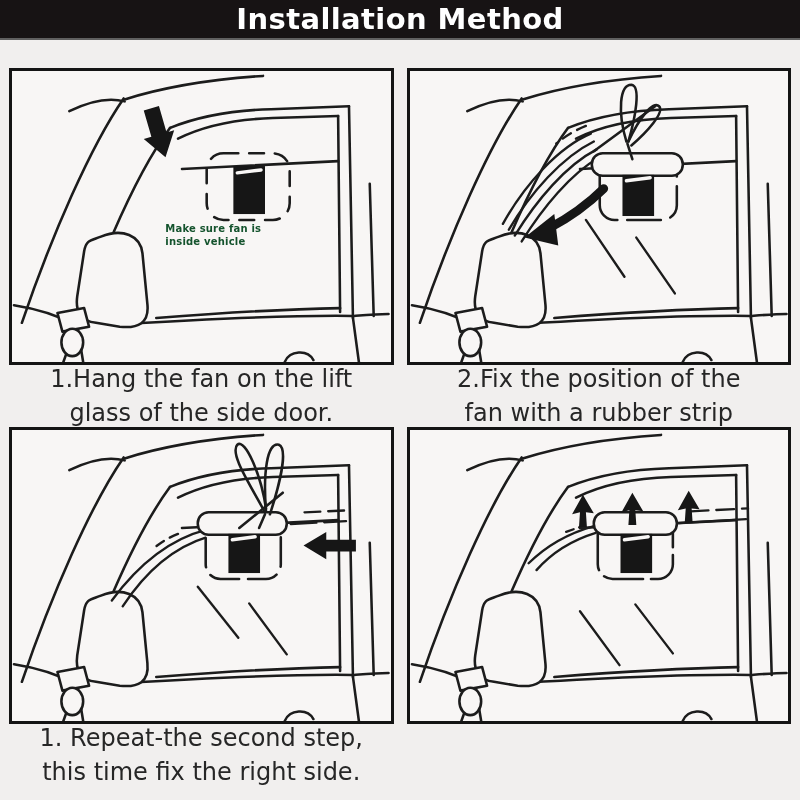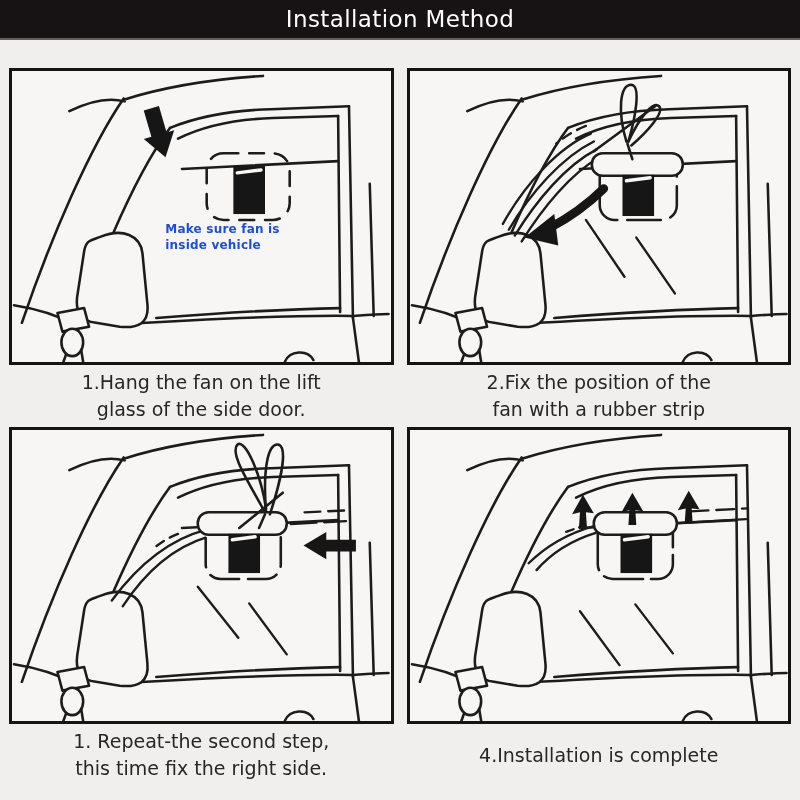--- a/index.html
+++ b/index.html
@@ -1,29 +1,29 @@
 <!DOCTYPE html>
 <html><head>
 <meta charset="utf-8">
 <style>
   html,body{margin:0;padding:0;width:800px;height:800px;overflow:hidden;
     background:#f1efee;font-family:"DejaVu Sans","Liberation Sans",sans-serif;}
   .header{height:38px;background:#171314;border-bottom:2px solid #606060;
     display:flex;align-items:center;justify-content:center;}
-  .header-title{color:#ffffff;font-size:23px;font-weight:400;letter-spacing:.4px;}
+  .header-title{color:#ffffff;font-size:29px;font-weight:700;letter-spacing:.4px;}
   .content{padding:28px 9px 0 9px;display:grid;grid-template-columns:1fr 1fr;column-gap:13px;}
   .unit{display:flex;flex-direction:column;}
   .panel{position:relative;height:297px;box-sizing:border-box;border:3px solid #141414;
     background:#f8f6f5;}
   .panel svg{width:100%;height:100%;display:block;}
   .caption{height:62px;display:flex;align-items:center;justify-content:center;
-    text-align:center;font-size:19px;font-weight:500;line-height:1.42;color:#262626;
+    text-align:center;font-size:24px;font-weight:500;line-height:1.42;color:#262626;
     white-space:pre-line;}
-  .note{position:absolute;left:40.5%;font-weight:700;font-size:12px;line-height:1.3;
-    color:#1d4ed8;white-space:pre-line;letter-spacing:.2px;}
+  .note{position:absolute;left:40.5%;font-weight:700;font-size:10px;line-height:1.3;
+    color:#14532d;white-space:pre-line;letter-spacing:.2px;}
   .note-en{top:52%;}
   .note-es{top:65.5%;}
   .hidden-defs{position:absolute;width:0;height:0;overflow:hidden;}
 </style>
 </head>
 <body>
 
 <svg class="hidden-defs" aria-hidden="true">
   <defs>
     <symbol id="car-base" viewBox="0 0 383 297">
@@ -172,16 +172,15 @@
           <path d="M171,99 L172,84 L164,86 L175,66 L186,85 L178,84 L179,99 Z"></path>
           <path d="M221,97 L222,82 L214,84 L225,64 L236,83 L228,82 L229,97 Z"></path>
           <path d="M278,95 L279,80 L271,82 L282,62 L293,81 L285,80 L286,95 Z"></path>
         </g>
         <g fill="none" stroke="#1c1c1c" stroke-width="2.4" stroke-linecap="round">
           <path d="M172,185 L212,240"></path>
           <path d="M228,178 L266,228"></path>
         </g>
       </svg>
     </div>
-    <div class="caption">4.Installation is complete</div>
   </div>
 
 </div>
 
 </body></html>

